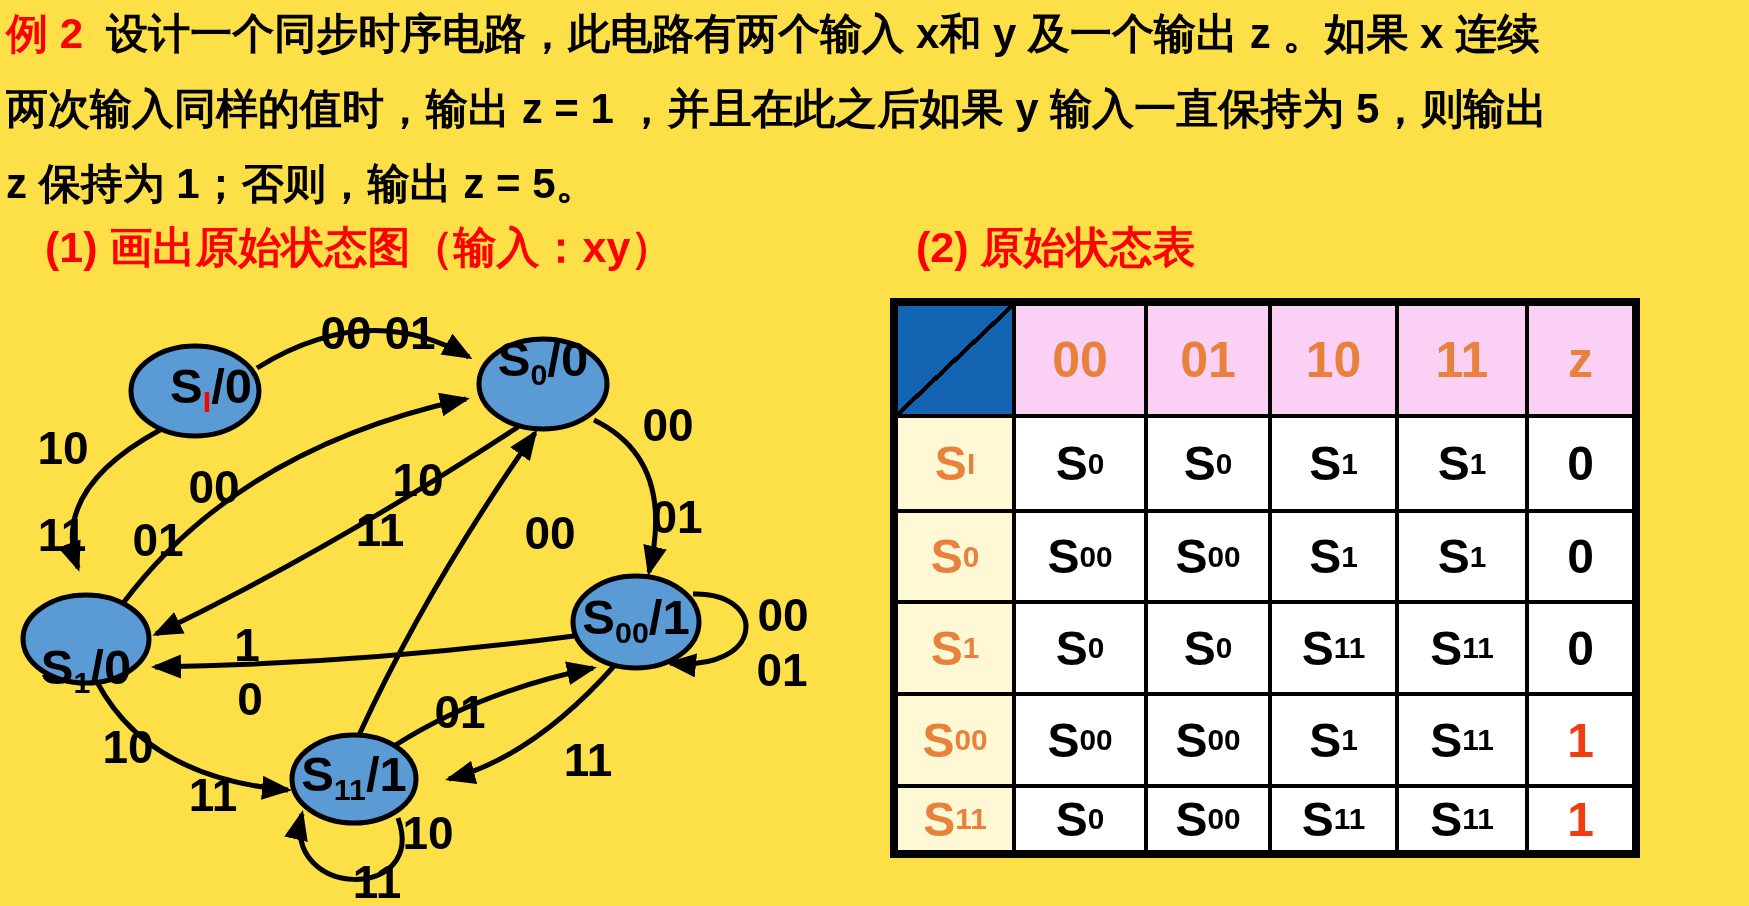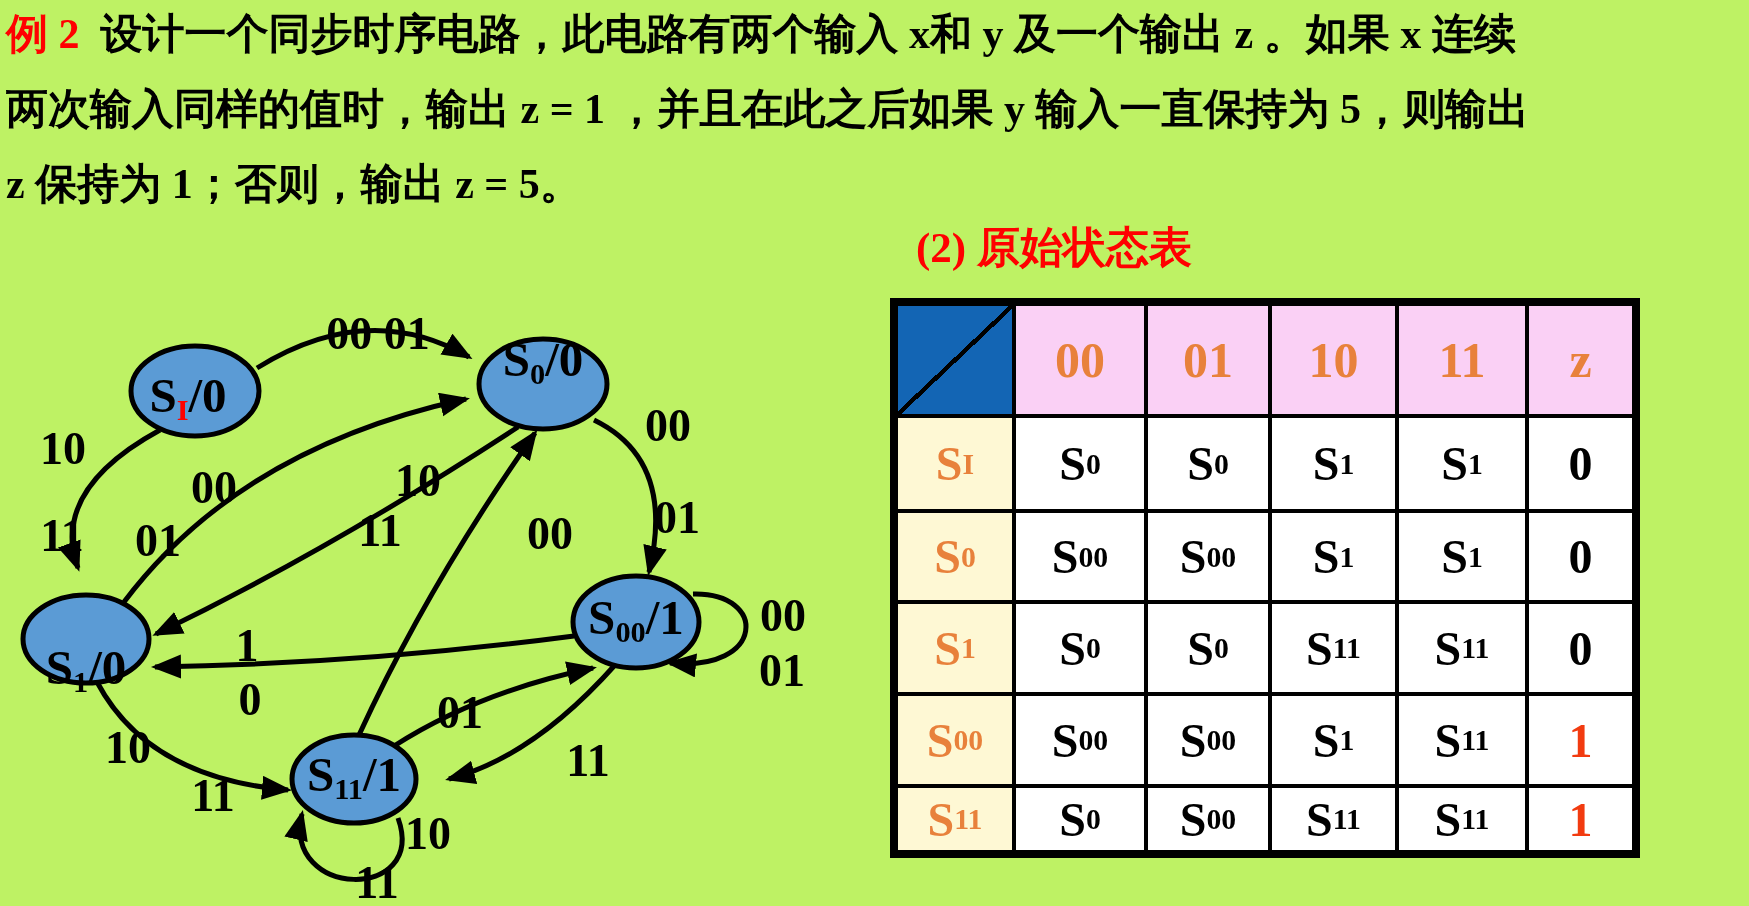--- a/index.html
+++ b/index.html
@@ -1,17 +1,17 @@
 <!DOCTYPE html>
 <html><head>
 <meta charset="utf-8">
 <style>
   html,body{margin:0;padding:0;background:#fff;}
-  #slide{position:relative;width:1749px;height:906px;background:#bef264;overflow:hidden;
-         font-family:Liberation Serif, serif;}
+  #slide{position:relative;width:1749px;height:906px;background:#fde047;overflow:hidden;
+         font-family:Liberation Sans, sans-serif;}
   .para-line{position:absolute;left:6px;width:1742px;font-size:42px;font-weight:bold;color:#000;
              white-space:pre;letter-spacing:0px;}
   .red{color:#ff0000;}
   .section-heading{position:absolute;font-size:43px;font-weight:bold;color:#ff0000;white-space:pre;}
   #diagram-svg{position:absolute;left:0;top:255px;}
   .state-label{position:absolute;transform:translate(-50%,-54%);font-size:49px;font-weight:bold;
                color:#000;white-space:nowrap;pointer-events:none;}
   .state-label sub{font-size:62%;vertical-align:-0.28em;font-weight:bold;}
   #state-table{position:absolute;left:890px;top:298px;width:750px;height:560px;box-sizing:border-box;
                border:8px solid #000;background:#000;display:grid;
@@ -26,20 +26,21 @@
 </style>
 </head>
 <body>
 
 <div id="slide">
 
   <div class="para-line" style="top:6px;"><span class="red">例 2</span><span>  设计一个同步时序电路，此电路有两个输入 x和 y 及一个输出 z 。如果 x 连续</span></div>
   <div class="para-line" style="top:81px;">两次输入同样的值时，输出 z = 1 ，并且在此之后如果 y 输入一直保持为 5，则输出</div>
   <div class="para-line" style="top:156px;">z 保持为 1；否则，输出 z = 5。</div>
 
+  <div class="section-heading" style="left:45px;top:219px;">(1) 画出原始状态图（输入：xy）</div>
   <div class="section-heading" style="left:916px;top:219px;">(2) 原始状态表</div>
 
   <svg id="diagram-svg" width="870" height="651" viewBox="0 255 870 651">
     <defs>
       <marker id="arw" markerUnits="userSpaceOnUse" markerWidth="34" markerHeight="28" refX="26" refY="12" orient="auto">
         <path d="M0,0 L30,12 L0,24 Z" fill="#000"></path>
       </marker>
     </defs>
     <g id="edges-layer" fill="none" stroke="#000" stroke-width="5">
         <path d="M 257 368 Q 368 299 469 357" marker-end="url(#arw)"></path>
@@ -80,21 +81,21 @@
         <text x="128" y="747" text-anchor="middle" dominant-baseline="central" font-size="46" font-weight="bold" fill="#000">10</text>
         <text x="213" y="795" text-anchor="middle" dominant-baseline="central" font-size="46" font-weight="bold" fill="#000">11</text>
         <text x="460" y="712" text-anchor="middle" dominant-baseline="central" font-size="46" font-weight="bold" fill="#000">01</text>
         <text x="588" y="760" text-anchor="middle" dominant-baseline="central" font-size="46" font-weight="bold" fill="#000">11</text>
         <text x="428" y="833" text-anchor="middle" dominant-baseline="central" font-size="46" font-weight="bold" fill="#000">10</text>
         <text x="377" y="882" text-anchor="middle" dominant-baseline="central" font-size="46" font-weight="bold" fill="#000">11</text>
       </g>
   </svg>
 
   <div id="state-labels">
-      <div class="state-label" style="left: 188px; top: 391px; margin-top: 9px;"><span>S</span><sub style="color: rgb(255, 0, 0);">I</sub><span>/0</span></div>
+      <div class="state-label" style="left: 211px; top: 391px;"><span>S</span><sub style="color: rgb(255, 0, 0);">I</sub><span>/0</span></div>
       <div class="state-label" style="left: 543px; top: 364px;"><span>S</span><sub style="color: rgb(0, 0, 0);">0</sub><span>/0</span></div>
       <div class="state-label" style="left: 86px; top: 639px; margin-top: 33px;"><span>S</span><sub style="color: rgb(0, 0, 0);">1</sub><span>/0</span></div>
       <div class="state-label" style="left: 636px; top: 622px;"><span>S</span><sub style="color: rgb(0, 0, 0);">00</sub><span>/1</span></div>
       <div class="state-label" style="left: 354px; top: 779px;"><span>S</span><sub style="color: rgb(0, 0, 0);">11</sub><span>/1</span></div>
     </div>
 
   <div id="state-table">
       <div class="tcell diag-cell"></div>
       <div class="tcell th-cell">00</div>
       <div class="tcell th-cell">01</div>

